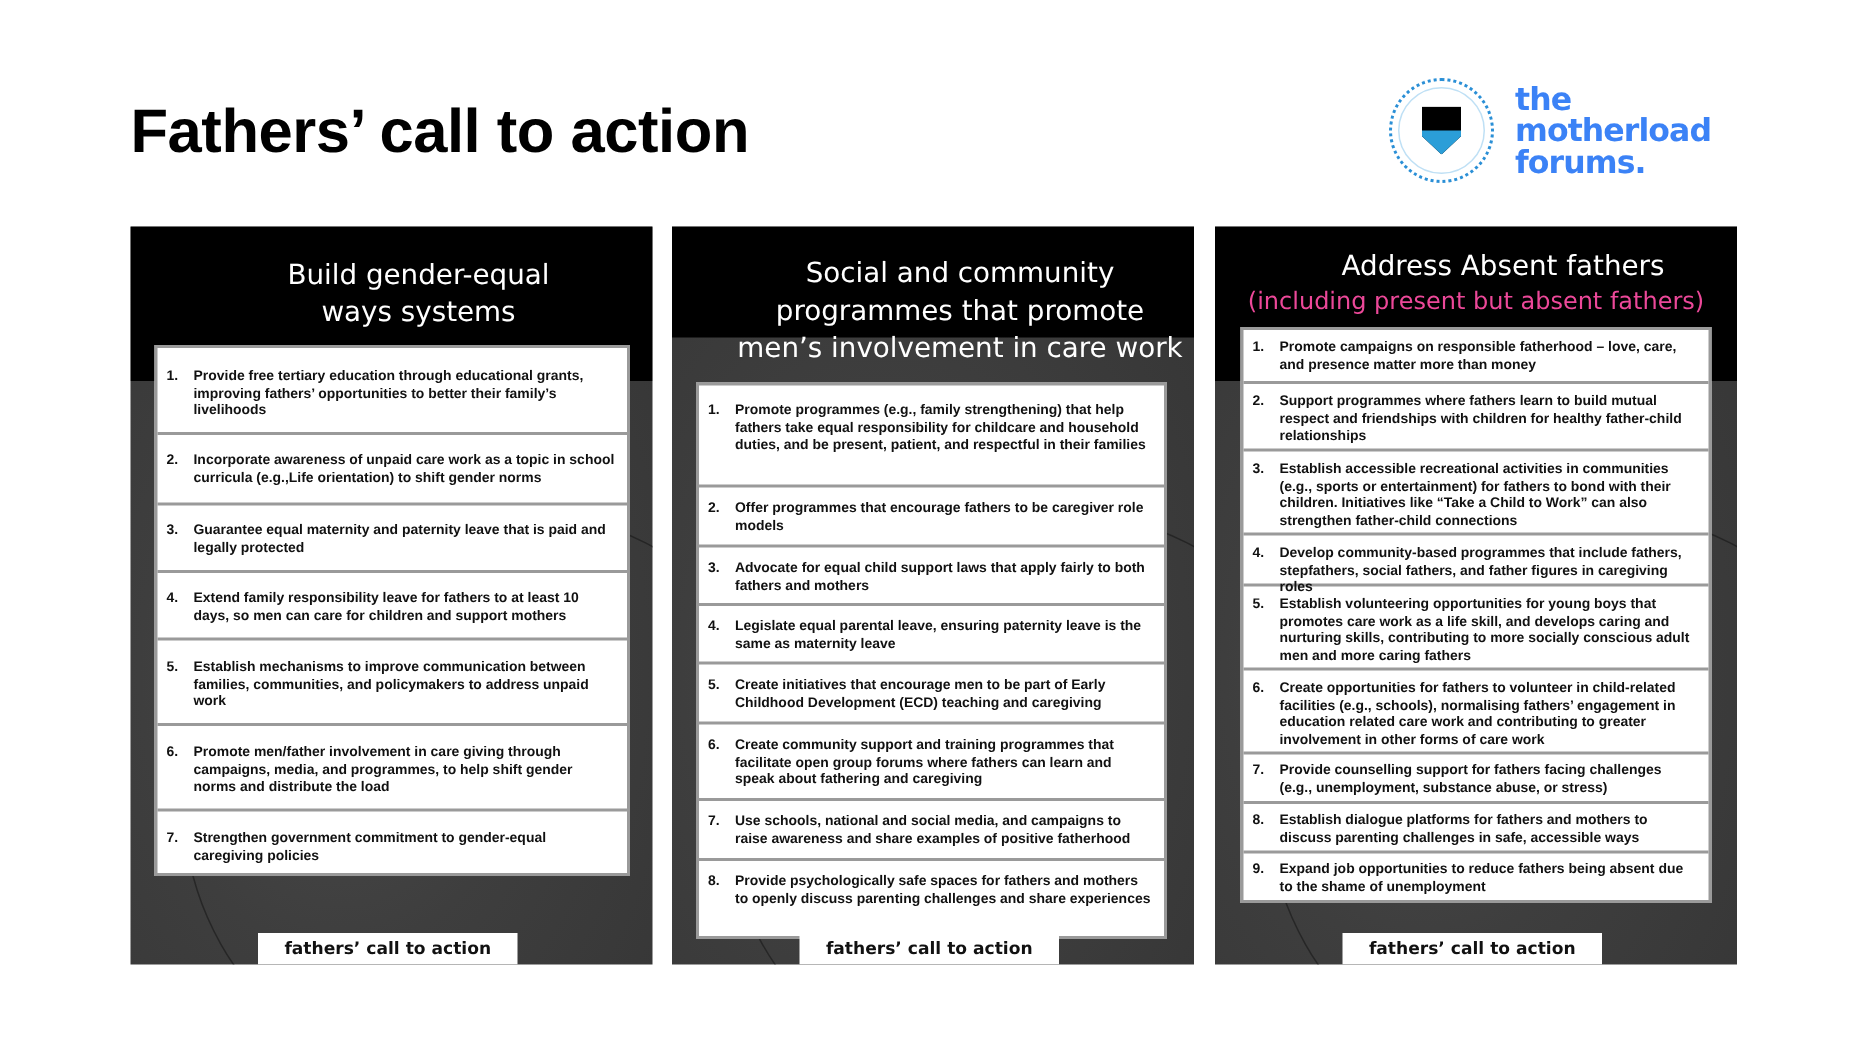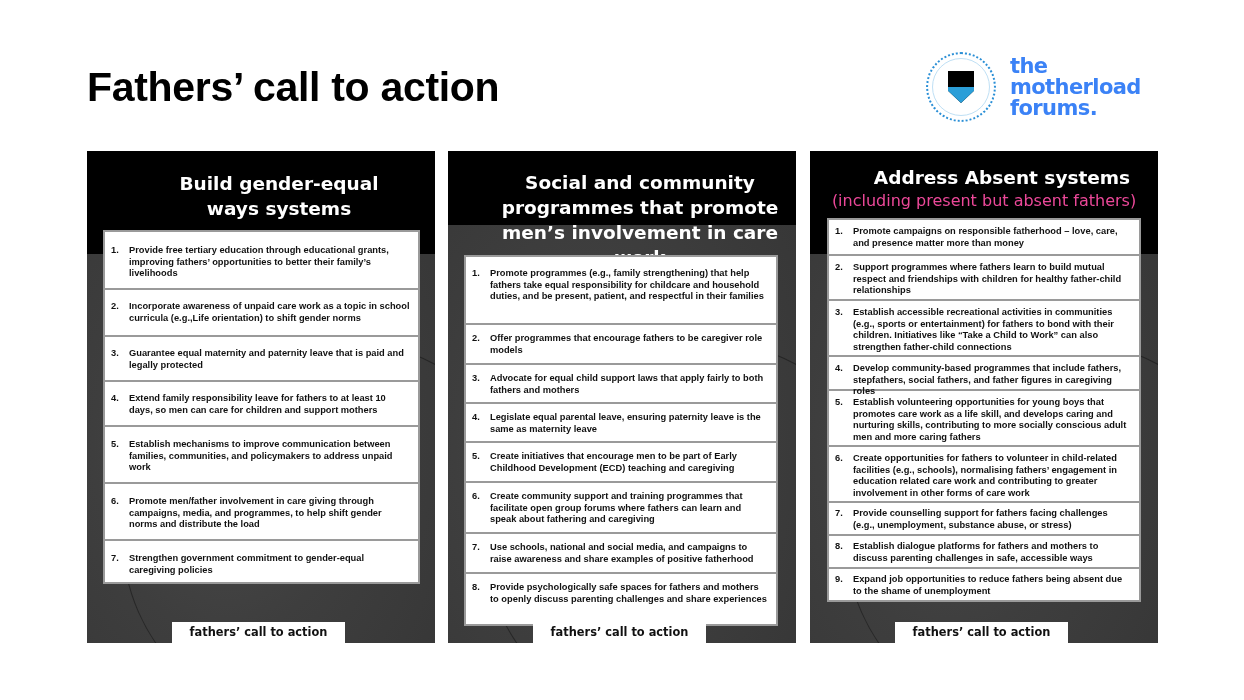--- a/index.html
+++ b/index.html
@@ -40,21 +40,21 @@
     overflow: hidden;
   }
   .panel::before {
     content: ""; position: absolute; left: 10%; top: 38%; width: 120%; height: 80%;
     border-radius: 50%; border: 1px solid rgba(20,20,20,0.55);
   }
   .panel-header {
     position: absolute; left: 0; right: 0; top: 0; background: #000; color: #fff; text-align: center;
   }
   .panel-title {
-    font-family: "DejaVu Sans", sans-serif; font-weight: 700; color: #fff;
+    font-family: "DejaVu Sans", sans-serif; font-weight: 400; color: #fff;
     font-size: 18.5px; line-height: 25px; margin-left: 36px;
   }
   .panel-subtitle {
     font-family: "DejaVu Sans", sans-serif; font-weight: 400; color: #ec4899;
     font-size: 16px; line-height: 22px; margin-top: 0;
   }
 
   .items {
     position: absolute; background: #fff; border: 2px solid #9a9a9a;
   }
@@ -164,21 +164,21 @@
     <div class="item" style="height:52px; padding-top:8px;">
         <span class="item-num">8.</span>
         <span class="item-text">Provide psychologically safe spaces for fathers and mothers to openly discuss parenting challenges and share experiences</span>
       </div>
   </div>
   <div class="footer-tab" style="left:85px; width:173px;">fathers’ call to action</div>
 </div>
 
 <div class="panel" style="left:810px; width:348px;">
   <div class="panel-header" style="height:103px; padding-top:14px;">
-    <div class="panel-title">Address Absent systems</div>
+    <div class="panel-title">Address Absent fathers</div>
     <div class="panel-subtitle">(including present but absent fathers)</div>
   </div>
   <div class="items" style="left:17px; top:67px; width:314px;">
     <div class="item" style="height:34px; padding-top:6px;">
         <span class="item-num">1.</span>
         <span class="item-text">Promote campaigns on responsible fatherhood – love, care, and presence matter more than money</span>
       </div>
     <div class="item" style="height:45px; padding-top:6px;">
         <span class="item-num">2.</span>
         <span class="item-text">Support programmes where fathers learn to build mutual respect and friendships with children for healthy father-child relationships</span>

